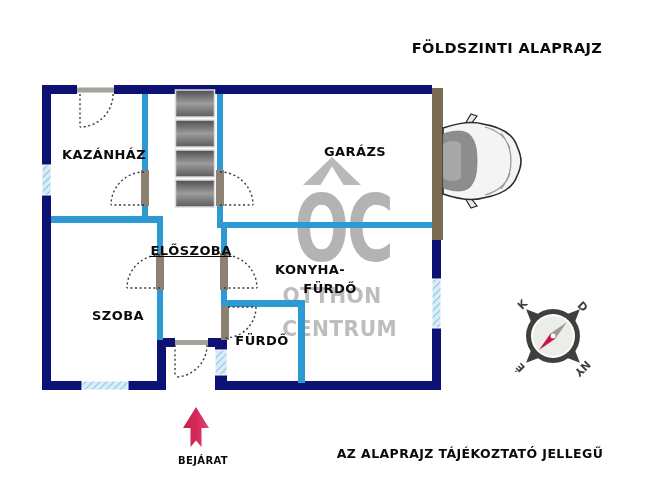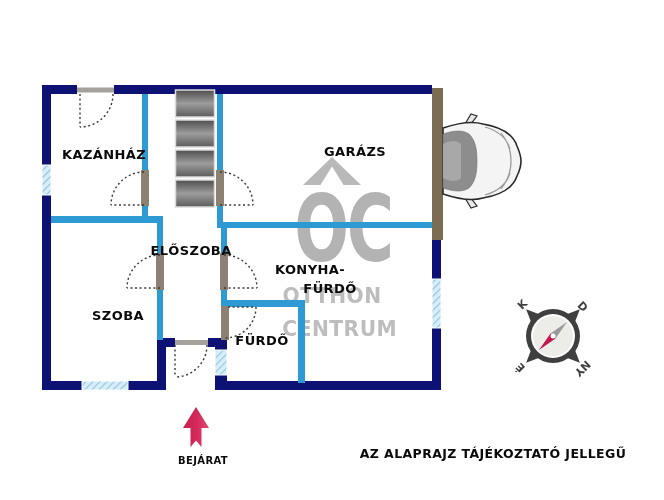--- a/index.html
+++ b/index.html
@@ -165,25 +165,26 @@
       <circle cx="553" cy="336" r="2.5" fill="#ffffff"></circle>
       <text class="compass-letter" x="523" y="308" transform="rotate(-45 523 305)">K</text>
       <text class="compass-letter" x="582" y="310" transform="rotate(45 582 307)">D</text>
       <text class="compass-letter" x="521" y="370" transform="rotate(-135 521 367)">É</text>
       <text class="compass-letter" x="582" y="371" transform="rotate(135 582 368)">NY</text>
     </g>
 
     <polygon points="196,407 209,428 201.5,428 201.5,447 196,440.5 190.5,447 190.5,428 183,428" fill="url(#arrowGrad)"></polygon>
   </svg>
 
+  <div class="title" style="left:507px;top:40px;">FÖLDSZINTI ALAPRAJZ</div>
 
   <div class="rlabel" style="left:104px;top:147px;">KAZÁNHÁZ</div>
   <div class="rlabel" style="left:316px;top:144px;margin-left:39px;">GARÁZS</div>
-  <div class="rlabel" style="left:191px;top:243px;">ELŐSZOBA</div>
+  <div class="rlabel" style="left:191px;top:243px;text-decoration:underline;">ELŐSZOBA</div>
   <div class="rlabel" style="left:310px;top:262px;">KONYHA-</div>
   <div class="rlabel" style="left:330px;top:281px;">FÜRDŐ</div>
   <div class="rlabel" style="left:102px;top:308px;margin-left:16px;">SZOBA</div>
   <div class="rlabel" style="left:262px;top:333px;">FÜRDŐ</div>
 
   <div class="bejarat" style="left:203px;top:455px;">BEJÁRAT</div>
-  <div class="disclaimer" style="left:493px;top:446px;">AZ ALAPRAJZ TÁJÉKOZTATÓ JELLEGŰ</div>
+  <div class="disclaimer" style="left:470px;top:446px;">AZ ALAPRAJZ TÁJÉKOZTATÓ JELLEGŰ</div>
 
 </div>
 
 </body></html>

